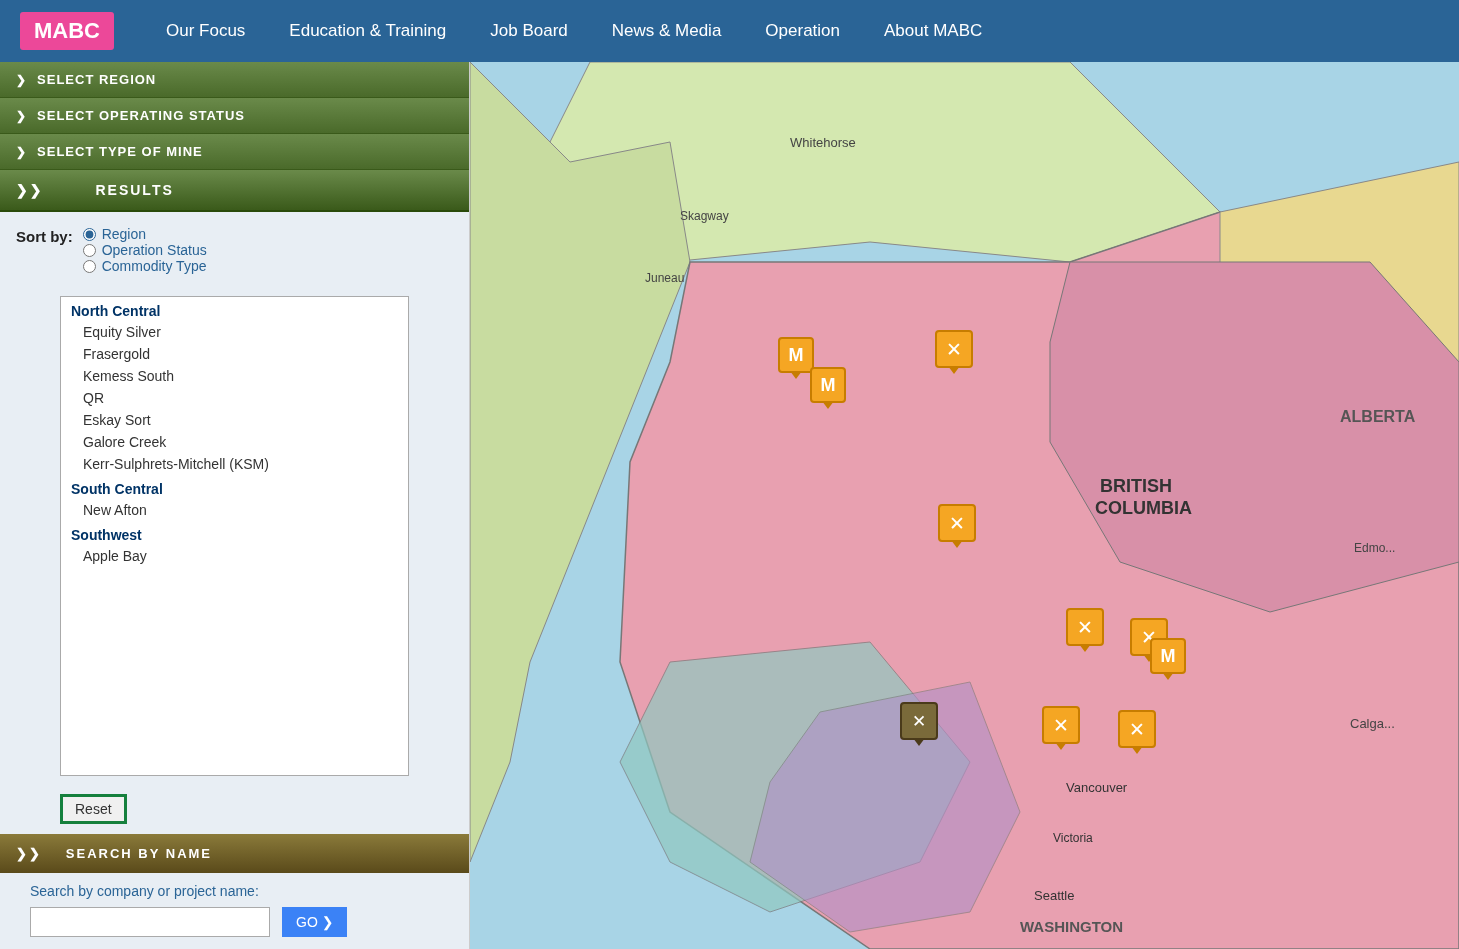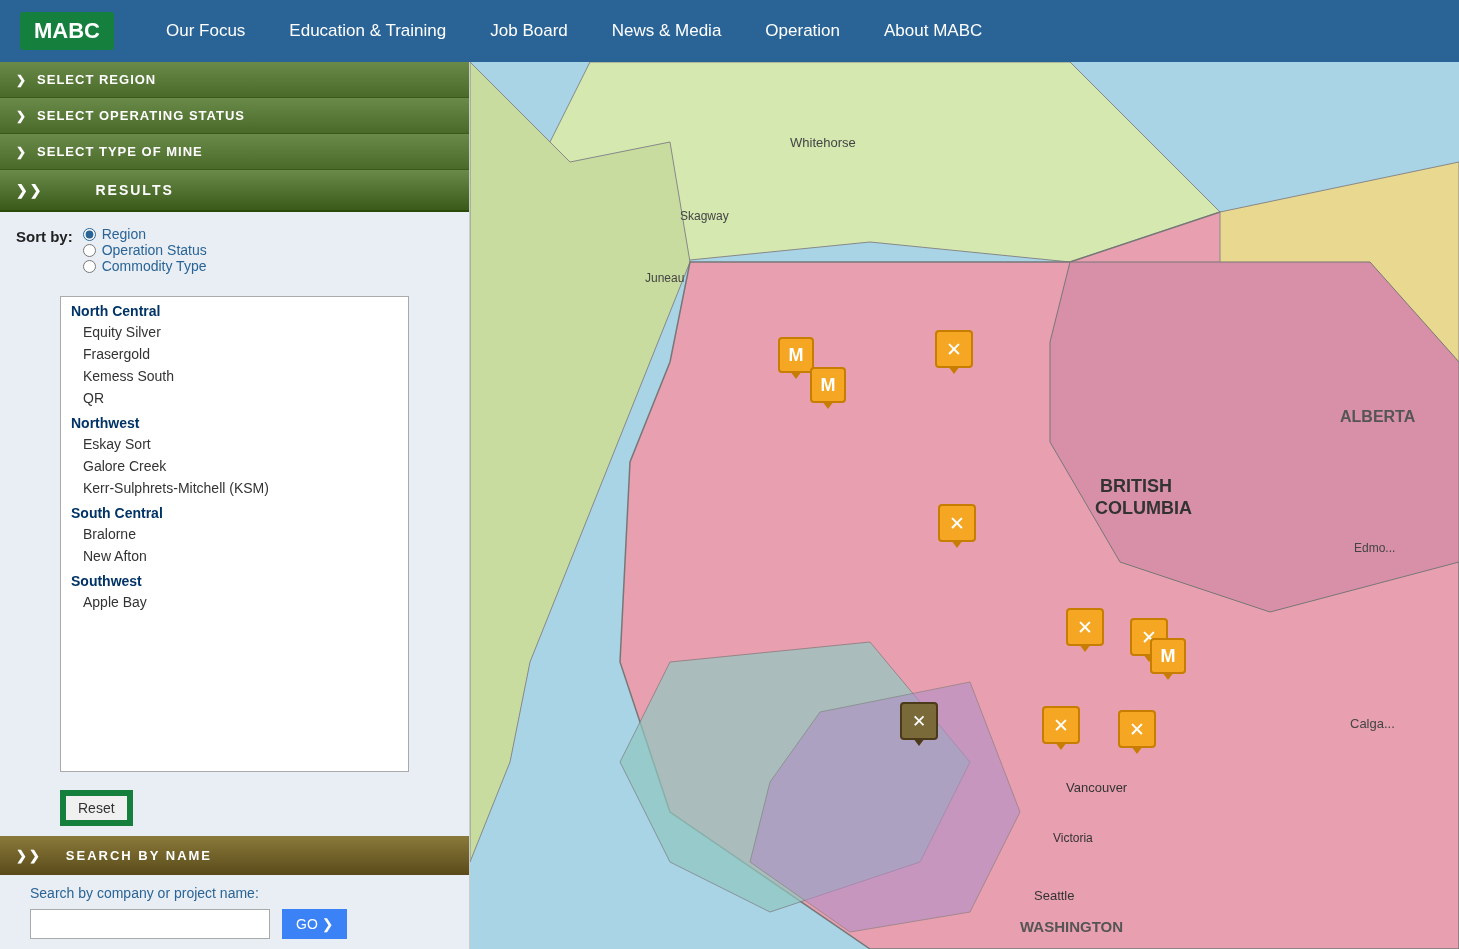--- a/index.html
+++ b/index.html
@@ -7,21 +7,21 @@
 
     
     #navbar {
       background-color: #2a6496;
       height: 62px;
       display: flex;
       align-items: center;
       padding: 0 20px;
     }
     #logo {
-      background: #15803d;
+      background: #ec4899;
       color: white;
       font-weight: bold;
       font-size: 22px;
       padding: 6px 14px;
       margin-right: 30px;
       border-radius: 3px;
     }
     .nav-link {
       color: white;
       text-decoration: none;
@@ -131,21 +131,21 @@
       padding: 3px 10px 3px 22px;
       color: #333;
       cursor: pointer;
     }
 
     
     .reset-section {
       padding: 10px 60px;
     }
     .reset-btn {
-      border: 6px solid #15803d;
+      border: 3px solid #15803d;
       background: #f0f0f0;
       padding: 4px 12px;
       font-size: 14px;
       cursor: pointer;
       color: #333;
     }
 
     
     .search-bar {
       background: linear-gradient(to bottom, #8a7a3a, #5a4a1a);
@@ -333,26 +333,24 @@
         </div>
       </div>
     </div>
 
     <div class="results-list scrollbar-thumb" id="results-list">
     <div class="region-header">North Central</div>
         <div class="mine-item">Equity Silver</div>
         <div class="mine-item">Frasergold</div>
         <div class="mine-item">Kemess South</div>
         <div class="mine-item">QR</div>
-        <div class="region-header">Northwest</div>
         <div class="mine-item">Eskay Sort</div>
         <div class="mine-item">Galore Creek</div>
         <div class="mine-item">Kerr-Sulphrets-Mitchell (KSM)</div>
         <div class="region-header">South Central</div>
-        <div class="mine-item">Bralorne</div>
         <div class="mine-item">New Afton</div>
         <div class="region-header">Southwest</div>
         <div class="mine-item">Apple Bay</div>
       </div>
 
     <div class="reset-section">
       <button class="reset-btn">Reset</button>
     </div>
 
     <div class="search-bar">

